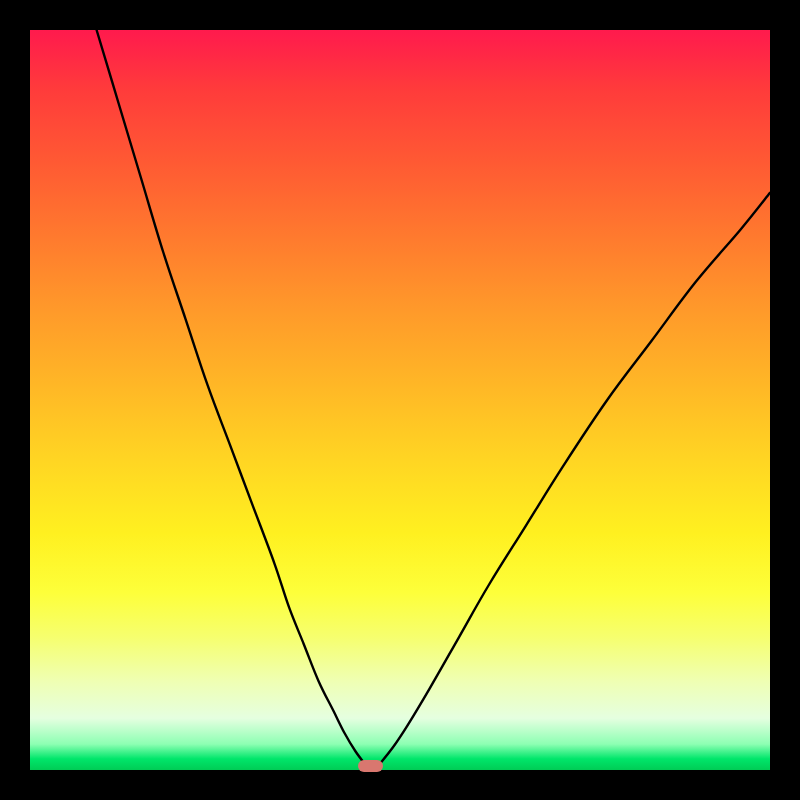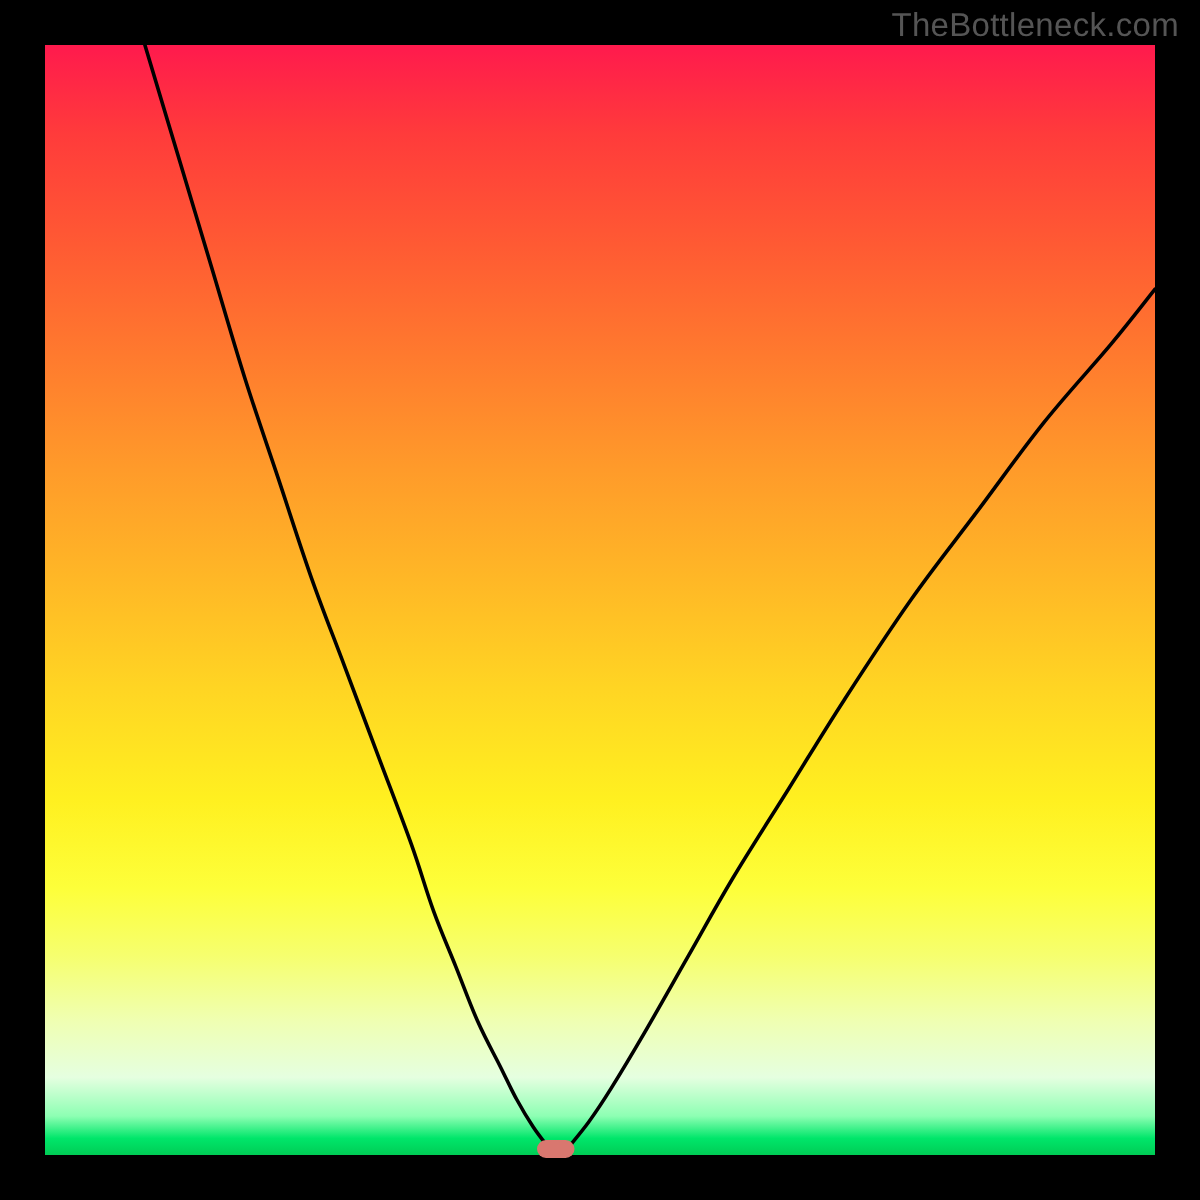--- a/index.html
+++ b/index.html
@@ -64,21 +64,20 @@
   .marker {
     position: absolute;
     background: #d9776f;
     border-radius: 8px;
   }
 </style>
 </head>
 <body>
 
 <div class="frame">
-  <div class="watermark">TheBottleneck.com</div>
   <div class="plot">
     <svg class="curve" viewBox="0 0 740 740" preserveAspectRatio="none">
       <path id="left-path" fill="none" stroke="#000" stroke-width="2.4" stroke-linecap="round" stroke-linejoin="round" d="M 66.6 0 C 70.59599999999999 13.32, 80.80799999999999 47.36, 88.8 74 C 96.792 100.64, 103.008 121.36, 111 148 C 118.992 174.64, 125.20799999999998 196.692, 133.2 222 C 141.19199999999998 247.308, 147.40800000000002 264.624, 155.4 288.6 C 163.392 312.576, 169.608 332.556, 177.6 355.2 C 185.59199999999998 377.844, 191.80800000000002 393.08799999999997, 199.8 414.4 C 207.792 435.712, 214.008 452.288, 222 473.6 C 229.992 494.91200000000003, 237.54000000000002 514.1519999999999, 244.20000000000002 532.8 C 250.86 551.448, 253.672 562.548, 259 577.2 C 264.328 591.8520000000001, 268.472 600.88, 273.8 614.2 C 279.12800000000004 627.5200000000001, 283.27200000000005 639.2120000000001, 288.6 651.2 C 293.928 663.188, 298.738 671.476, 303.4 680.8 C 308.06199999999995 690.1239999999999, 310.504 695.674, 314.5 703 C 318.496 710.326, 321.60400000000004 715.506, 325.6 721.5 C 329.596 727.494, 334.702 733.636, 336.7 736.3"></path>
       <path id="right-path" fill="none" stroke="#000" stroke-width="2.4" stroke-linecap="round" stroke-linejoin="round" d="M 347.79999999999995 736.3 C 350.46399999999994 732.9699999999999, 357.27199999999993 725.126, 362.59999999999997 717.8 C 367.928 710.4739999999999, 370.74 706.256, 377.40000000000003 695.6 C 384.06000000000006 684.9440000000001, 390.276 674.5840000000001, 399.6 658.6 C 408.92400000000004 642.616, 418.544 625.448, 429.2 606.8 C 439.856 588.1519999999999, 446.812 574.98, 458.8 555 C 470.788 535.02, 482.48 517.112, 495.8 495.79999999999995 C 509.12 474.48799999999994, 518.1479999999999 459.244, 532.8 436.6 C 547.452 413.956, 561.216 392.644, 577.2 370 C 593.1840000000001 347.356, 605.616 332.112, 621.6 310.8 C 637.5840000000001 289.488, 650.016 271.5799999999999, 666 251.59999999999997 C 681.984 231.61999999999998, 697.0799999999999 215.78400000000008, 710.4 199.80000000000007 C 723.72 183.81600000000006, 734.672 169.45999999999998, 740 162.79999999999995"></path>
     </svg>
     <div id="marker" class="marker" style="left: 327.82px; top: 730.38px; width: 25.16px; height: 11.84px; background: rgb(217, 119, 111);"></div>
   </div>
 </div>
 
 </body></html>

